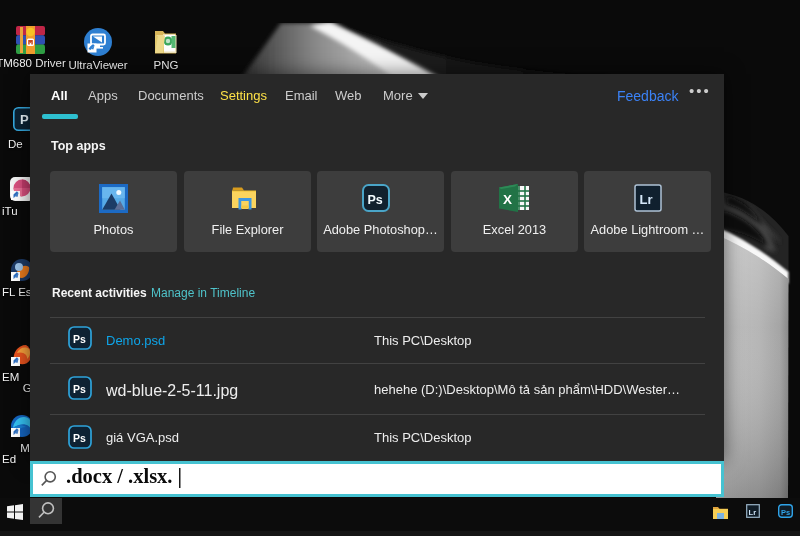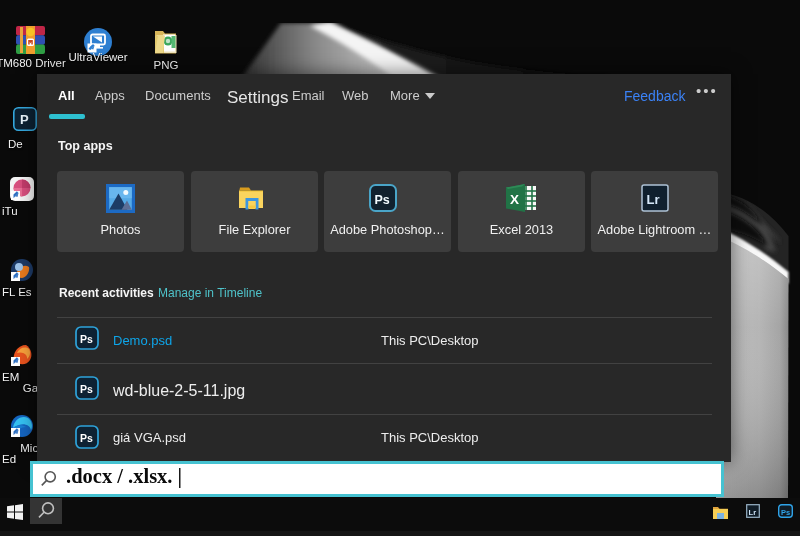--- a/index.html
+++ b/index.html
@@ -91,21 +91,21 @@
     <rect x="7" y="6.5" width="14" height="10" rx="1.5" fill="none" stroke="#fff" stroke-width="1.8"></rect>
     <path d="M9,8.5 l9,6 v-6 z" fill="#fff"></path>
     <rect x="12" y="17" width="4" height="2" fill="#fff"></rect>
     <rect x="9" y="19" width="10" height="1.6" fill="#fff"></rect>
     <rect x="3.5" y="15.5" width="9" height="9" fill="#fff"></rect>
     <path d="M10.5,17.5 l-4.5,4.5 v-3 l3,-3 z" fill="#2e7fd1"></path>
     <path d="M6,22 l4.5,-4.5 h-3 l-3,3 z" fill="#2e7fd1"></path>
     <path d="M5.5,22.5 l5,-5 l-1.2,4 l-1.6,-0.6 z" fill="#2e7fd1"></path>
   </svg>
 </div>
-<div class="lbl abs" style="left:57px;top:51px;width:82px">UltraViewer</div>
+<div class="lbl abs" style="left:57px;top:59px;width:82px">UltraViewer</div>
 
 <div class="abs" style="left:155px;top:29px;width:23px;height:27px">
   <svg width="23" height="27" viewBox="0 0 23 27">
     <path d="M0,2 h8 l2,2.5 h11 v20 h-21 z" fill="#d8b65a"></path>
     <path d="M1.5,6 h20 v18 h-20 z" fill="#efe3b8"></path>
     <rect x="8" y="5.5" width="12" height="17" fill="#fdfdfd"></rect>
     <circle cx="13" cy="12" r="4.5" fill="#3aa65c"></circle>
     <circle cx="13" cy="12" r="2.2" fill="#bfe3c8"></circle>
     <rect x="16.5" y="7" width="4" height="12" fill="#54b873"></rect>
     <path d="M0,6.5 h9 v17.5 h-9 z" fill="#e3c96e"></path>
@@ -165,26 +165,26 @@
     <path d="M3,14 C4,6 11,1 18,4 c4,3 5,8 3,12 c-1,-5 -7,-7 -12,-5 c-3,1 -5,2 -6,3 z" fill="#35c1f1"></path>
     <path d="M3,14 c3,-3 9,-4 13,-1 c-5,0 -9,3 -9,7 c-2,-1 -4,-3 -4,-6 z" fill="#1a7fd4"></path>
     <rect x="1" y="14" width="9" height="9" fill="#fff"></rect>
     <path d="M8.5,16 l-5,5 v-3.4 l3.4,-3.4 z" fill="#2d6fc2"></path>
     <path d="M3.5,21 l5,-5 l-1.1,4 l-1.7,-0.7 z" fill="#2d6fc2"></path>
   </svg>
 </div>
 <div class="lbl abs" style="left:2px;top:442px;width:40px;text-align:right">Micr</div>
 <div class="lbl abs" style="left:2px;top:453px;width:34px;text-align:left">Ed</div>
 
-<div class="abs" id="panel" style="left:37px;top:74px;width:694px;height:388px;background:#282828;box-shadow:0 0 18px rgba(0,0,0,0.55)">
+<div class="abs" id="panel" style="left:30px;top:74px;width:694px;height:388px;background:#282828;box-shadow:0 0 18px rgba(0,0,0,0.55)">
 
   <div class="abs" style="left:21px;top:14px;font-size:13px;font-weight:bold;color:#ffffff">All</div>
   <div class="abs" style="left:58px;top:14px;font-size:13px;color:#cccccc">Apps</div>
   <div class="abs" style="left:108px;top:14px;font-size:13px;color:#cccccc">Documents</div>
-  <div class="abs" style="left:190px;top:14px;font-size:17px;color:#e5e5e5">Settings</div>
+  <div class="abs" style="left:190px;top:14px;font-size:13px;color:#fde047">Settings</div>
   <div class="abs" style="left:255px;top:14px;font-size:13px;color:#cccccc">Email</div>
   <div class="abs" style="left:305px;top:14px;font-size:13px;color:#cccccc">Web</div>
   <div class="abs" style="left:353px;top:14px;font-size:13px;color:#cccccc">More</div>
   <div class="abs" style="left:388px;top:19px;width:0;height:0;border-left:5px solid transparent;border-right:5px solid transparent;border-top:6px solid #cccccc"></div>
   <div class="abs" style="left:587px;top:14px;font-size:14px;color:#3b82f6">Feedback</div>
   <div class="abs" style="left:659px;top:8px;font-size:15px;letter-spacing:2px;color:#cccccc">•••</div>
   <div class="abs" style="left:11.5px;top:40px;width:36px;height:4.5px;border-radius:2px;background:#2ec0d0"></div>
 
   <div class="abs" style="left:21px;top:65px;font-size:12.5px;font-weight:bold;color:#f5f5f5">Top apps</div>
 
@@ -268,20 +268,21 @@
   <div class="abs" style="left:76px;top:258.5px;font-size:13px;color:#0ea5e9">Demo.psd</div>
   <div class="abs" style="left:344px;top:258.5px;font-size:13px;color:#ededed">This PC\Desktop</div>
 
   <div class="abs" style="left:38px;top:302px;width:24px;height:24px">
     <svg width="24" height="24" viewBox="0 0 24 24">
       <rect x="1" y="1" width="22" height="22" rx="5" fill="#0e2233" stroke="#2ea3da" stroke-width="1.7"></rect>
       <text x="5" y="16.5" font-family="Liberation Sans" font-size="10.5" font-weight="bold" fill="#fff">Ps</text>
     </svg>
   </div>
   <div class="abs" style="left:76px;top:308px;font-size:16px;color:#ededed">wd-blue-2-5-11.jpg</div>
+  <div class="abs" style="left:344px;top:308px;font-size:13px;color:#ededed">hehehe (D:)\Desktop\Mô tả sản phẩm\HDD\Wester…</div>
 
   <div class="abs" style="left:38px;top:351px;width:24px;height:24px">
     <svg width="24" height="24" viewBox="0 0 24 24">
       <rect x="1" y="1" width="22" height="22" rx="5" fill="#0e2233" stroke="#2ea3da" stroke-width="1.7"></rect>
       <text x="5" y="16.5" font-family="Liberation Sans" font-size="10.5" font-weight="bold" fill="#fff">Ps</text>
     </svg>
   </div>
   <div class="abs" style="left:76px;top:355.5px;font-size:13px;color:#ededed">giá VGA.psd</div>
   <div class="abs" style="left:344px;top:355.5px;font-size:13px;color:#ededed">This PC\Desktop</div>
 </div>

